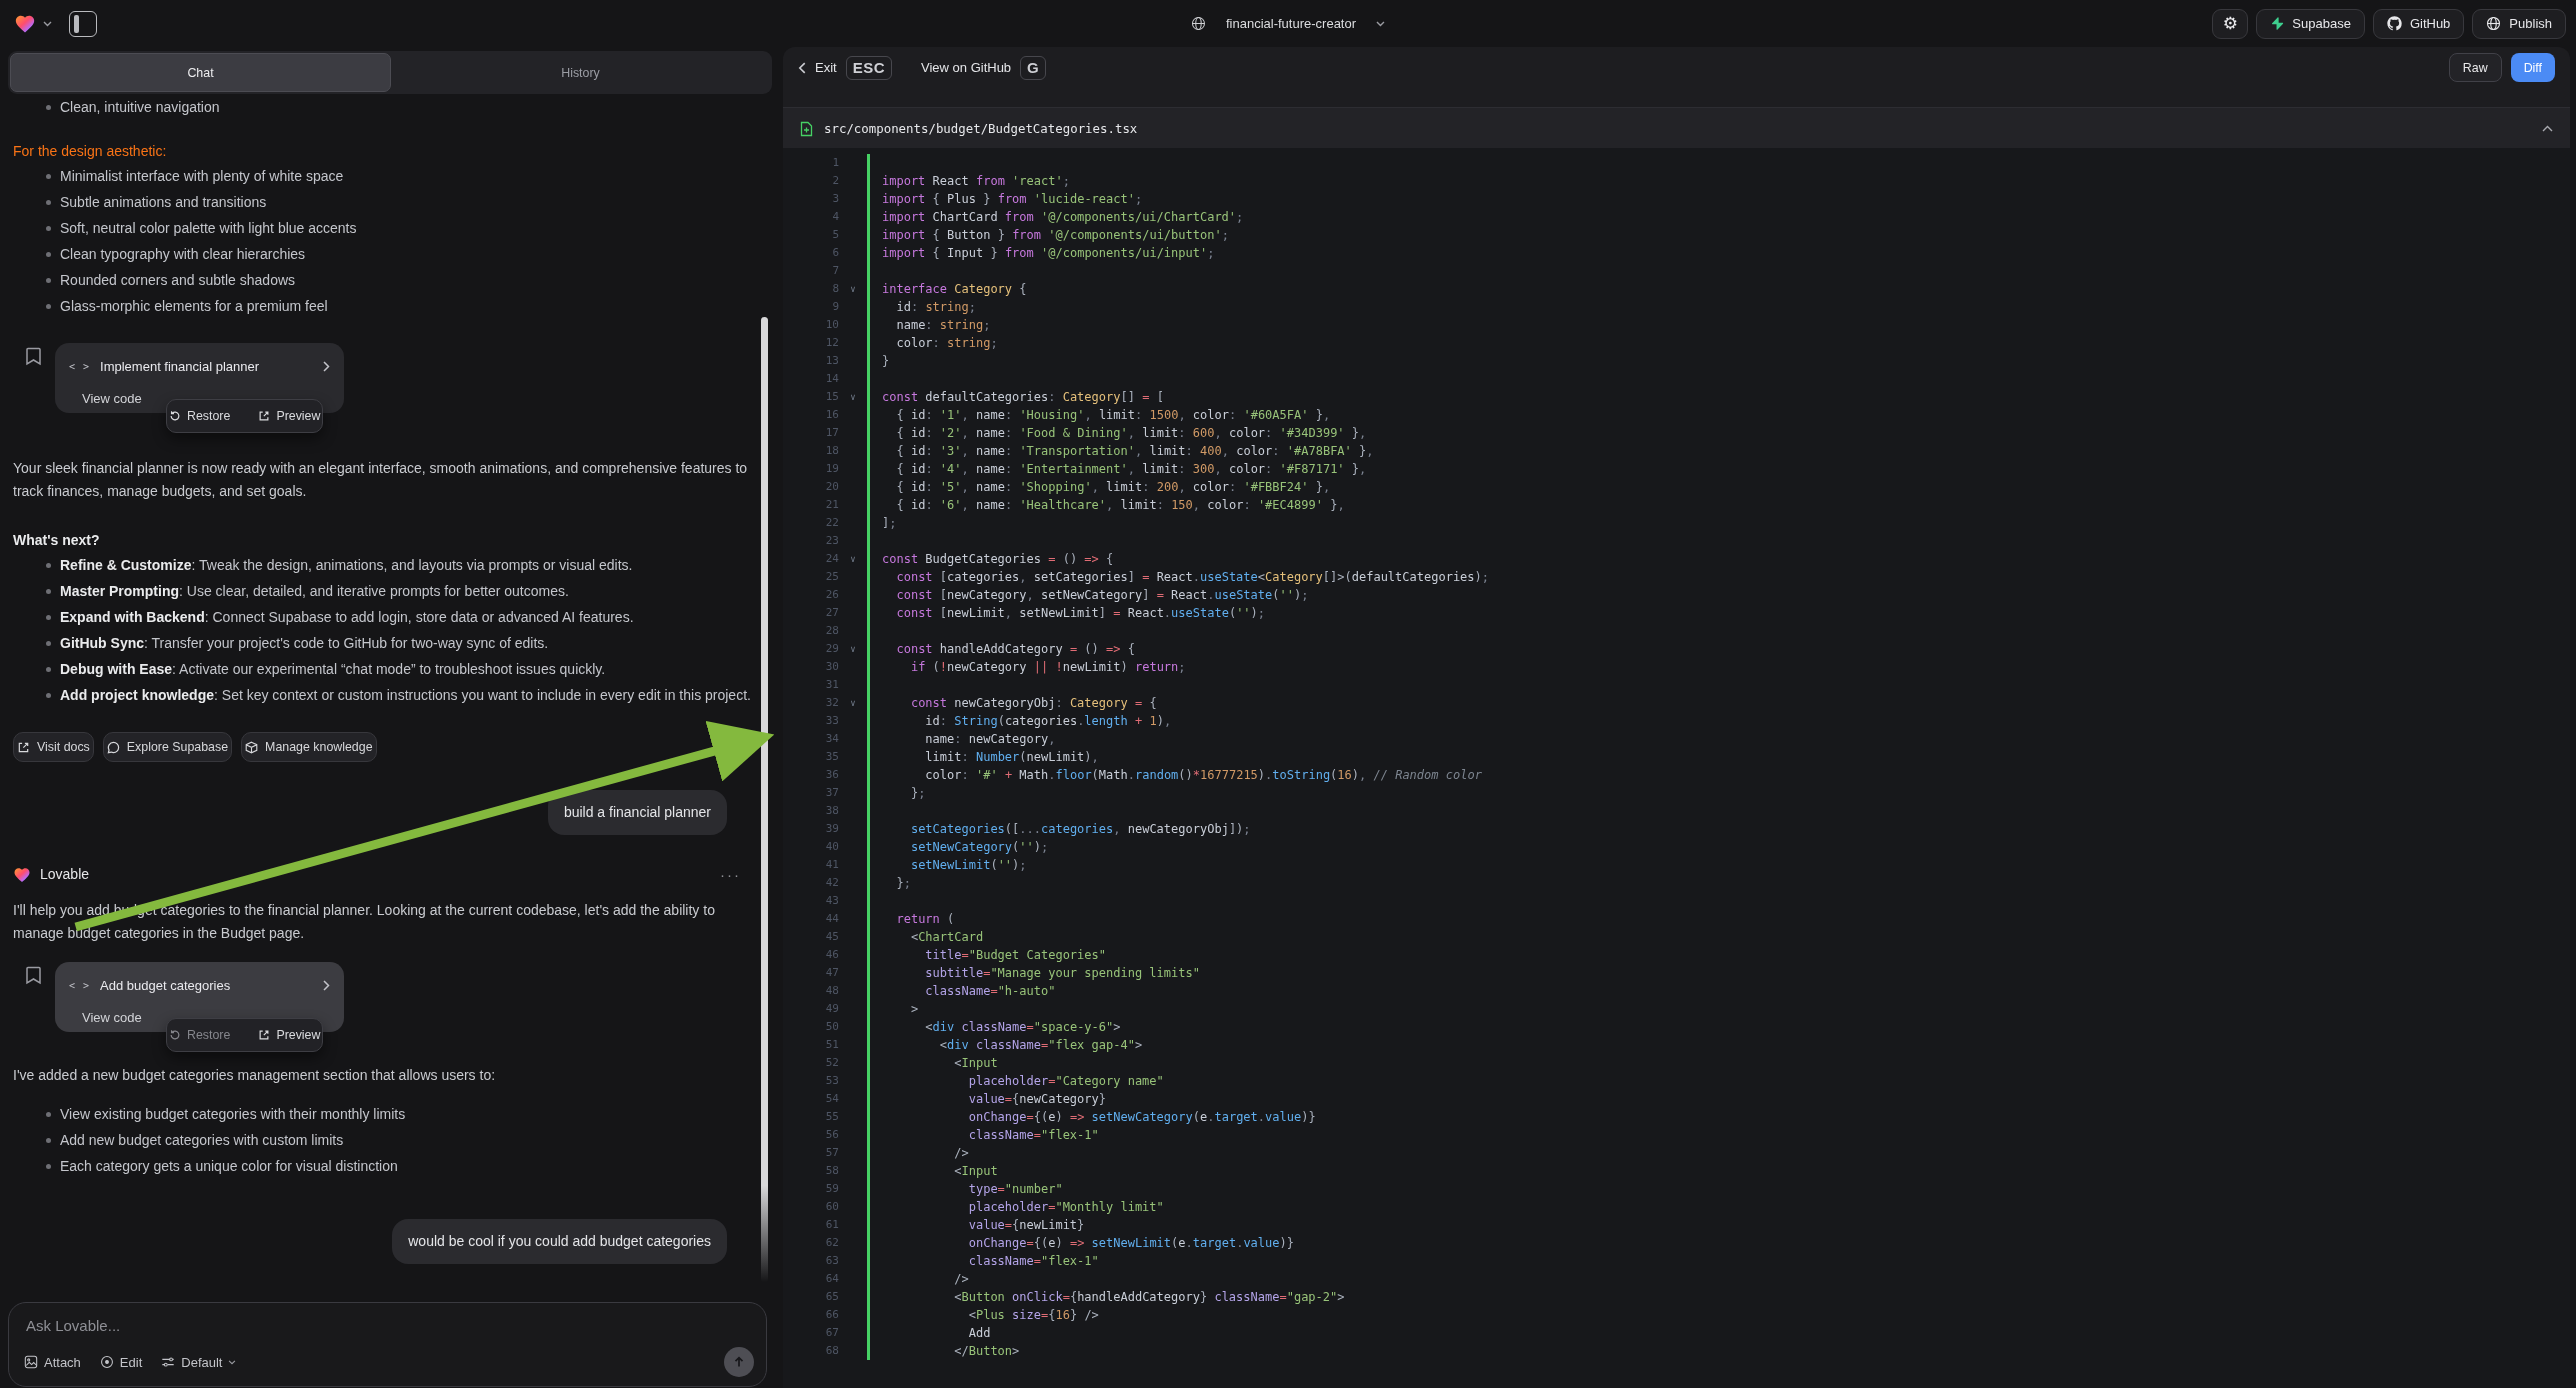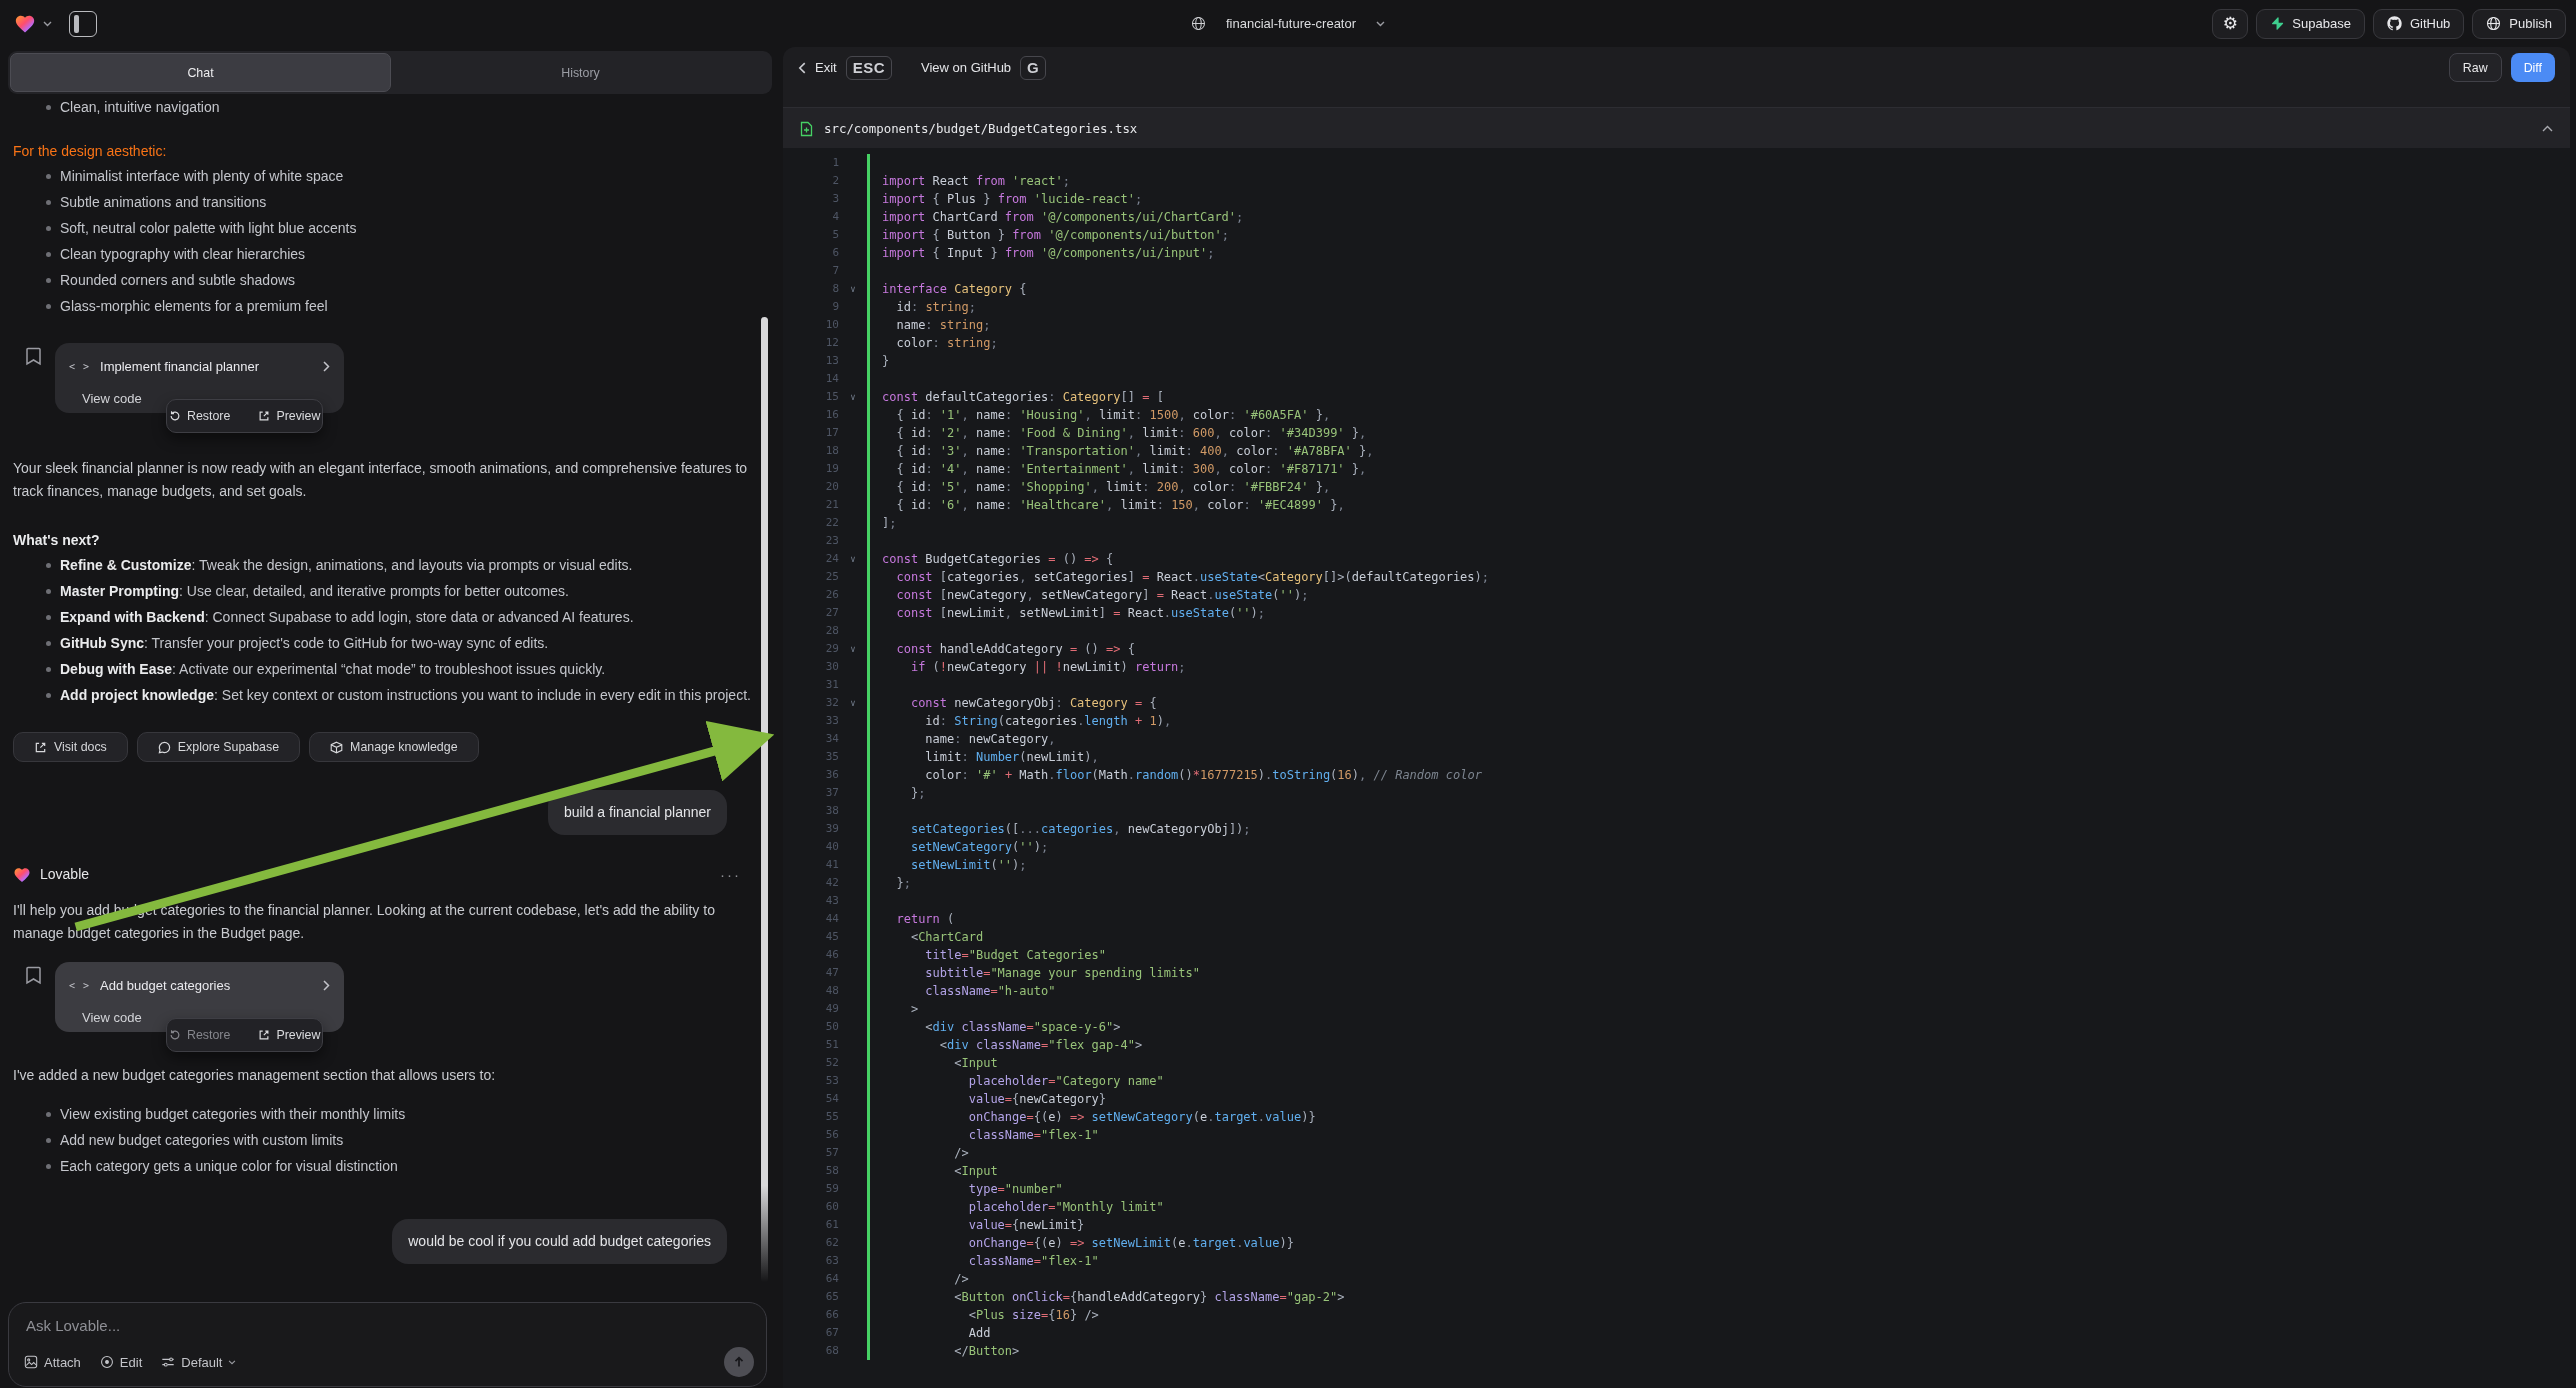--- a/index.html
+++ b/index.html
@@ -45,21 +45,21 @@
   .code-glyph{font-family:"DejaVu Sans Mono",monospace;font-size:10px;color:#c2c3c9;letter-spacing:1px;}
   .mc-chev{margin-left:auto;}
   .view-code{margin:9px 0 0 13px;font-size:13px;color:#d3d4d8;}
   .hover-pill{position:absolute;left:141px;top:56px;height:32px;display:flex;align-items:center;gap:28px;
               background:#222226;border:1px solid #3e3e44;border-radius:10px;padding:0 2px;font-size:12.4px;
               color:#dadbde;box-shadow:0 6px 14px rgba(0,0,0,.45);z-index:3;white-space:nowrap;}
   .hover-pill .pitem{display:flex;align-items:center;gap:6px;cursor:pointer;}
   .hover-pill .dim{color:#85868c;}
 
   .quick-actions{display:flex;gap:9px;margin-top:24px;}
-  .action-btn{height:30px;display:flex;align-items:center;gap:7px;padding:0 20px;background:#232327;
+  .action-btn{height:30px;display:flex;align-items:center;gap:7px;padding:0 3px;background:#232327;
               border:1px solid #37373c;border-radius:10px;font-size:12.4px;color:#d7d8db;font-family:inherit;cursor:pointer;}
   .action-btn svg{flex:none}
 
   .bubble{margin:28px 30px 0 auto;width:max-content;max-width:617px;background:#2b2b2f;border-radius:16px;
           padding:11px 16px;font-size:14px;color:#e4e5e8;}
   .lovable-row{display:flex;align-items:center;gap:9px;margin-top:28px;}
   .lovable-name{font-size:14px;color:#e7e8ea;}
   .more-dots{margin-left:auto;margin-right:16px;color:#8f9096;font-size:15px;letter-spacing:2px;cursor:pointer;}
 
   .composer{position:absolute;left:8px;right:16px;bottom:1px;height:85px;border:1px solid #3a3a40;

